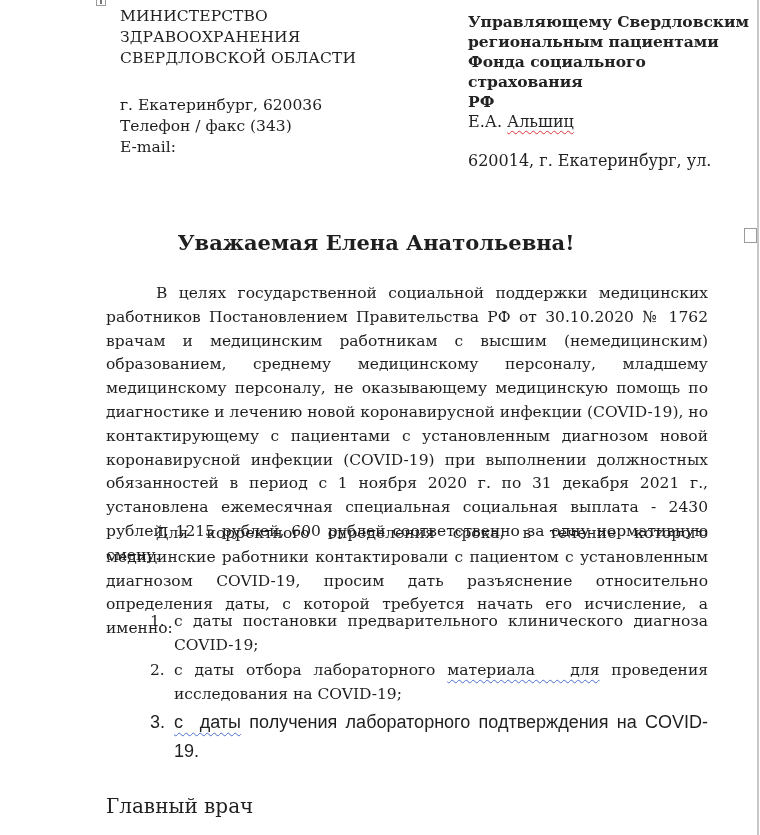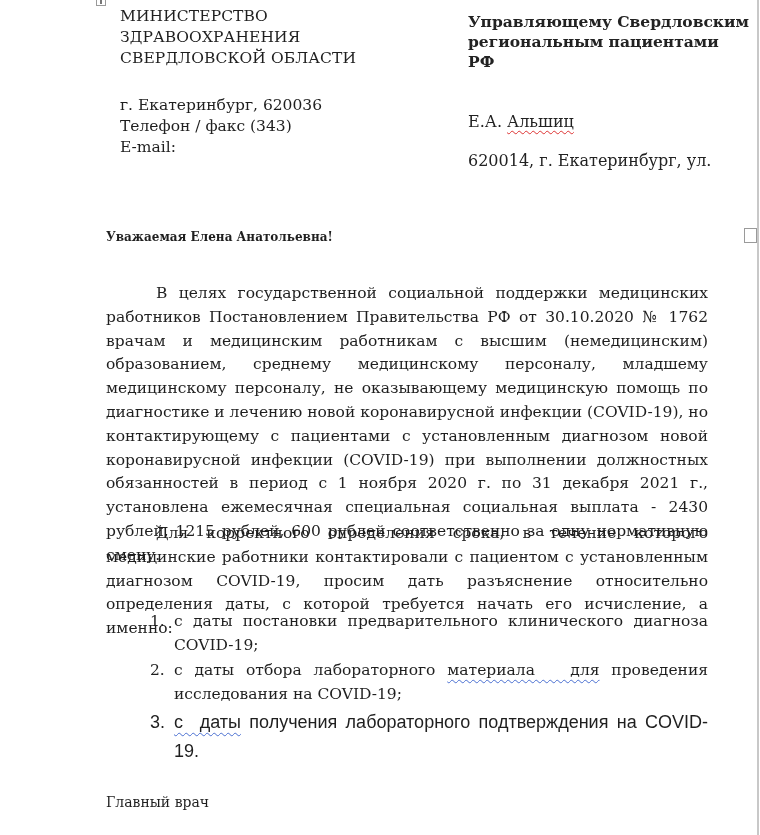--- a/index.html
+++ b/index.html
@@ -44,40 +44,40 @@
   .squiggle {
     text-decoration: underline wavy #d33; text-decoration-thickness: 1px;
     text-underline-offset: 3px;
   }
   .squiggle-blue {
     text-decoration: underline wavy #4a6fd1; text-decoration-thickness: 1px;
     text-underline-offset: 4px;
   }
   .greeting {
     position: absolute; left: 106px; width: 540px; top: 230px;
-    font-weight: bold; font-size: 12px;
+    text-align: center; font-weight: bold; font-size: 21px;
   }
   .body-text {
     position: absolute; left: 106px; width: 602px;
     font-size: 15.5px; line-height: 23.8px; text-align: justify;
   }
   .p1 { top: 282px; }
   .p2 { top: 522px; }
   .indent { text-indent: 50px; }
   .list {
     position: absolute; left: 150px; width: 558px; top: 610px; margin: 0; padding: 0; list-style: none;
     font-size: 15.5px; line-height: 23.5px;
   }
   .list li { position: relative; padding-left: 24px; text-align: justify; margin-bottom: 2px; }
   .list li .num { position: absolute; left: 0; top: 0; }
   .list li.big {
     font-family: "Liberation Sans", "DejaVu Sans", sans-serif; font-size: 18px; line-height: 29px; margin-top: 2px;
   }
   .signature {
-    position: absolute; left: 106px; top: 794px; font-size: 14px;
+    position: absolute; left: 106px; top: 794px; font-size: 20px;
   }
 </style>
 </head>
 <body>
 
 <div class="page-edge"></div>
 <div class="anchor-icon"></div>
 <div class="margin-box"></div>
 
 <div class="sender">
@@ -85,20 +85,21 @@
   <div class="title">СВЕРДЛОВСКОЙ ОБЛАСТИ</div>
   <div class="gap"></div>
   <div>г. Екатеринбург, 620036</div>
   <div>Телефон / факс (343)</div>
   <div>E-mail:</div>
 </div>
 
 <div class="recipient">
   <div>Управляющему Свердловским</div>
   <div>региональным пациентами</div>
+  <div>Фонда социального страхования</div>
   <div>РФ</div>
   <div class="name"><span>Е.А. </span><span class="squiggle">Альшиц</span></div>
   <div class="address">
     <div>620014, г. Екатеринбург, ул.</div>
   </div>
 </div>
 
 <div class="greeting">Уважаемая Елена Анатольевна!</div>
 
 <div class="body-text p1 indent">В целях государственной социальной поддержки медицинских работников Постановлением Правительства РФ от 30.10.2020 № 1762 врачам и медицинским работникам с высшим (немедицинским) образованием, среднему медицинскому персоналу, младшему медицинскому персоналу, не оказывающему медицинскую помощь по диагностике и лечению новой коронавирусной инфекции (COVID-19), но контактирующему с пациентами с установленным диагнозом новой коронавирусной инфекции (COVID-19) при выполнении должностных обязанностей в период с 1 ноября 2020 г. по 31 декабря 2021 г., установлена ежемесячная специальная социальная выплата - 2430 рублей, 1215 рублей, 600 рублей соответственно за одну нормативную смену.</div>

